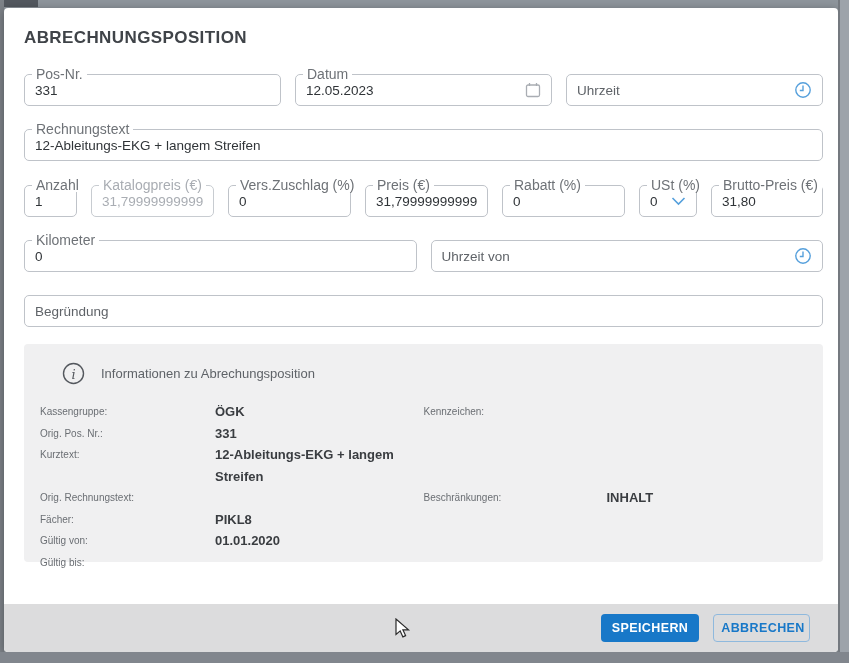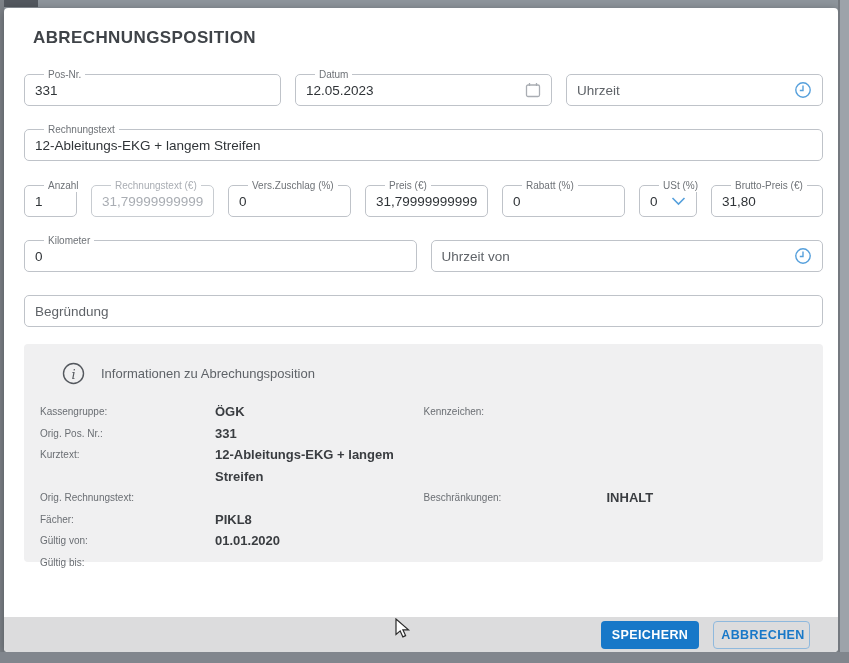--- a/index.html
+++ b/index.html
@@ -10,25 +10,25 @@
   .edge-top{position:absolute; left:0; top:0; width:849px; height:8px; background:#8e959c;}
   .edge-tab{position:absolute; left:0; top:0; width:38px; height:7px; background:#53585f;}
   .edge-left{position:absolute; left:0; top:0; width:4px; height:663px; background:#7d8288;}
   .edge-right{position:absolute; right:0; top:0; width:11px; height:663px; background:#9da3aa; border-left:2px solid #74797f; box-sizing:border-box;}
   .edge-bottom{position:absolute; left:0; bottom:0; width:849px; height:11px; background:#81868d;}
 
   
   .card{position:absolute; left:4px; top:8px; width:834px; height:644px; background:#ffffff; border-radius:4px; box-shadow:0 2px 10px rgba(0,0,0,.35); overflow:hidden;}
   .content{position:absolute; left:0; top:0; right:0; bottom:44px; padding:20px 15px 0 20px; box-sizing:border-box;}
 
-  .title{font-size:17px; font-weight:700; letter-spacing:.4px; color:#3f4348; margin:0 0 26px 9px;}
+  .title{font-size:17px; font-weight:700; letter-spacing:.4px; color:#3f4348; margin:0 0 26px 0;}
 
   .row{display:flex; gap:14px; margin-bottom:23px;}
   .field{position:relative; height:32px; border:1px solid #bfc3c9; border-radius:5px; background:#fff; display:flex; align-items:center; padding:0 10px; box-sizing:border-box; min-width:0;}
-  .flabel{position:absolute; top:-7px; left:7px; font-size:10px; color:#6e7277; background:#fff; padding:0 4px; white-space:nowrap; line-height:13px;margin-left:12px;}
+  .flabel{position:absolute; top:-7px; left:7px; font-size:14px; color:#6e7277; background:#fff; padding:0 4px; white-space:nowrap; line-height:13px;}
   .fvalue{font-size:13.5px; color:#303438; white-space:nowrap; overflow:hidden;}
   .ph .fvalue{color:#5f6368;}
   .dis{border-color:#c8ccd1;}
   .dis .flabel{color:#a9adb3;}
   .dis .fvalue{color:#a9adb3;}
   .ficon{margin-left:auto; display:flex; align-items:center; flex:0 0 auto; padding-left:6px;}
   .grow{flex:1 1 0;}
   .w-xs{flex:0 0 53px;}
   .w-sm{flex:1 1 112px;}
   .w-ust{flex:0 0 58px;}
@@ -41,21 +41,21 @@
   .info-title{font-size:13px; color:#5f6368;}
   .info-cols{display:flex;}
   .info-col{width:50%;}
   .irow{display:flex; line-height:21.5px;}
   .ilabel{flex:0 0 175px; font-size:10px; color:#6a6e73;}
   .info-col.right .ilabel{flex:0 0 183px;}
   .ival{font-size:13px; font-weight:700; color:#3a3d41; max-width:205px;}
   .spacer-r{height:64px;}
 
   
-  .footer{position:absolute; left:0; right:0; bottom:0; height:35px; background:#dcdcdd; display:flex; align-items:center; justify-content:flex-end; gap:14px; padding-right:28px; box-sizing:border-box;}
+  .footer{position:absolute; left:0; right:0; bottom:0; height:48px; background:#dcdcdd; display:flex; align-items:center; justify-content:flex-end; gap:14px; padding-right:28px; box-sizing:border-box;}
   .btn{height:28px; border-radius:4px; font-size:12.5px; font-weight:700; letter-spacing:.4px; display:flex; align-items:center; justify-content:center; cursor:pointer; box-sizing:border-box; font-family:"Liberation Sans", sans-serif;}
   .btn-primary{background:#1878c8; color:#ffffff; width:98px; border:none;}
   .btn-outline{background:transparent; color:#1878c8; width:97px; border:1px solid #8fb9dd;padding-left:9px;}
 
   .cursor{position:absolute; left:395px; top:618px; pointer-events:none;}
 </style>
 </head>
 <body>
 
 <div class="stage">
@@ -101,21 +101,21 @@
           <span class="fvalue">12-Ableitungs-EKG + langem Streifen</span>
         </div>
       </div>
 
       <div class="row">
         <div class="field w-xs">
           <span class="flabel">Anzahl</span>
           <span class="fvalue">1</span>
         </div>
         <div class="field w-sm dis">
-          <span class="flabel">Rechnungstext (€)</span>
+          <span class="flabel">Katalogpreis (€)</span>
           <span class="fvalue">31,79999999999</span>
         </div>
         <div class="field w-sm">
           <span class="flabel">Vers.Zuschlag (%)</span>
           <span class="fvalue">0</span>
         </div>
         <div class="field w-sm">
           <span class="flabel">Preis (€)</span>
           <span class="fvalue">31,79999999999</span>
         </div>

